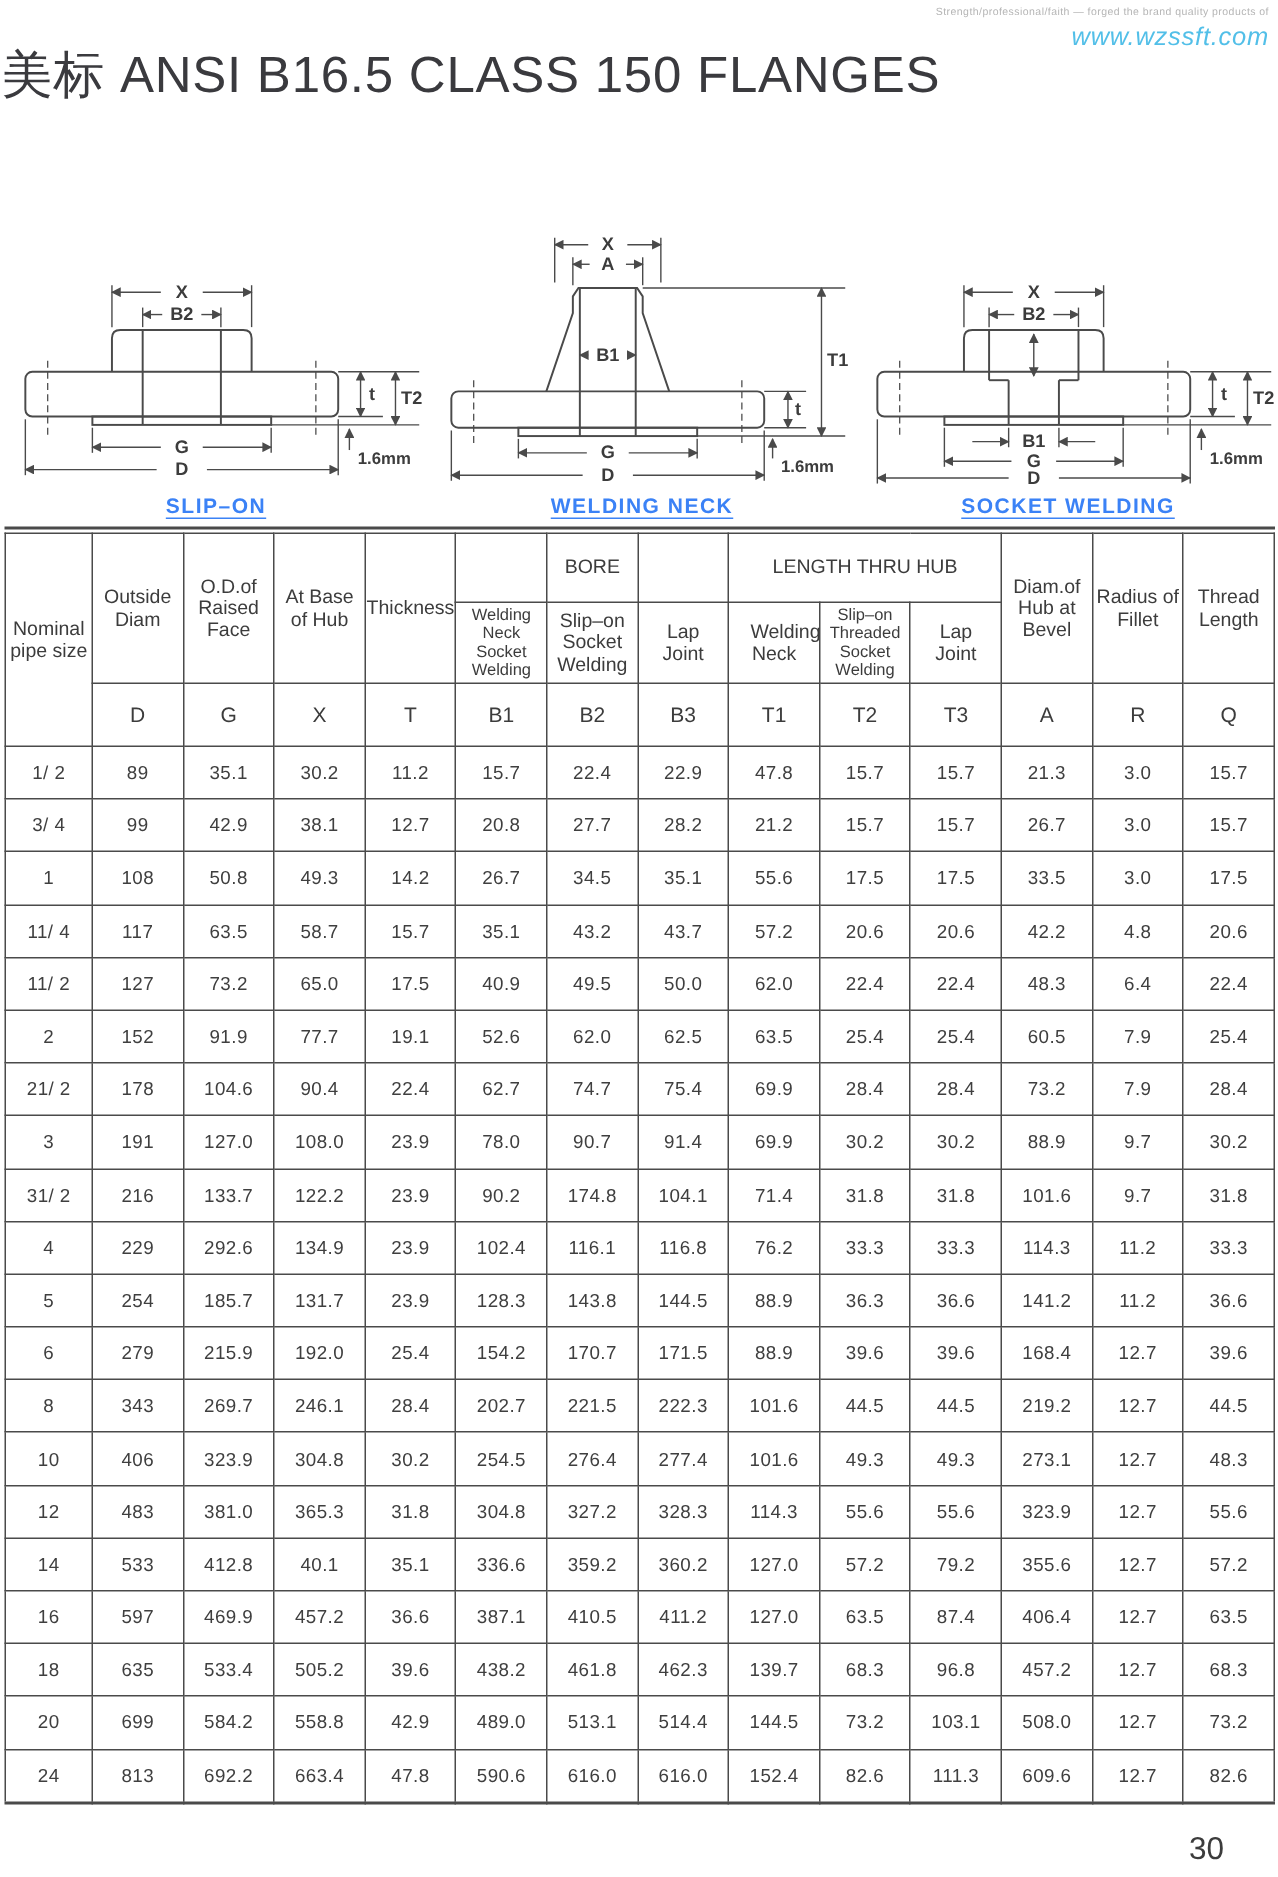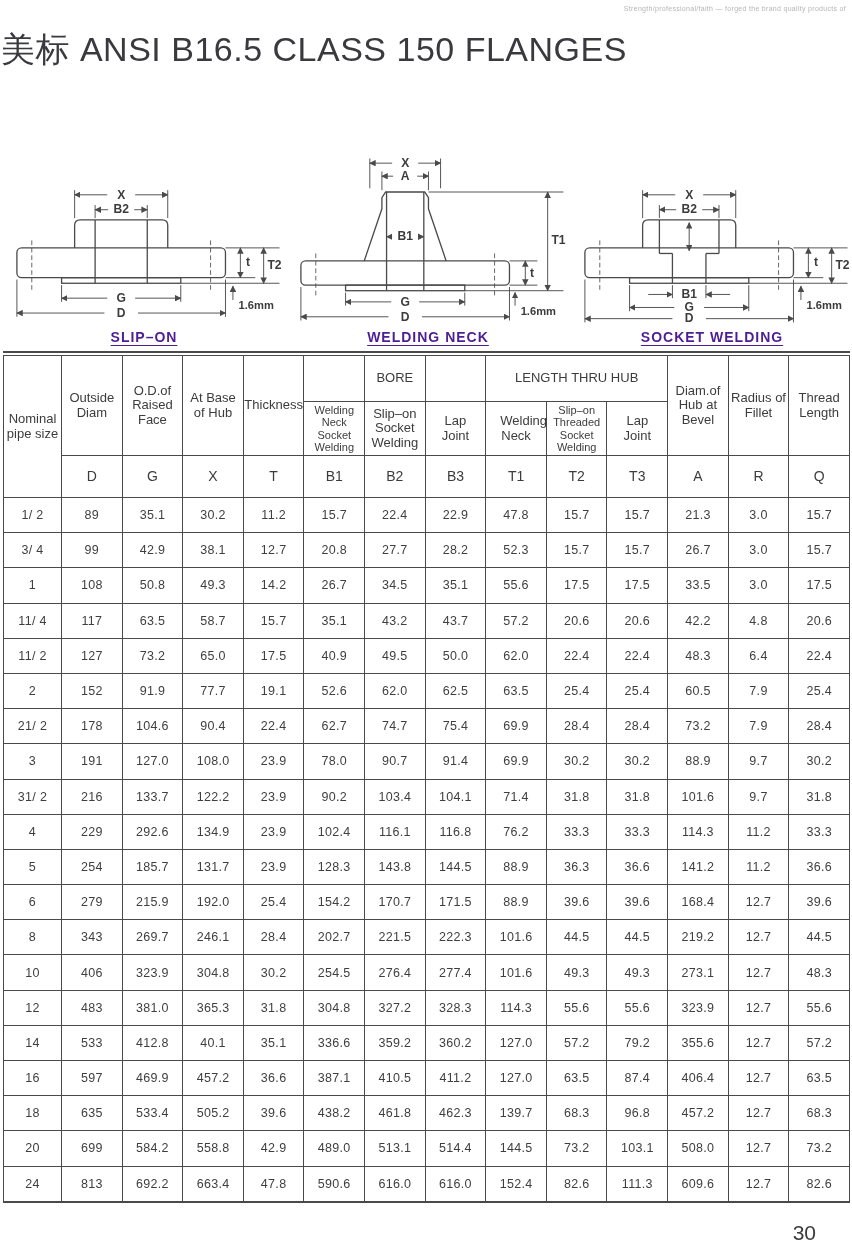--- a/index.html
+++ b/index.html
@@ -11,21 +11,21 @@
   
   .top-right{position:absolute;top:5px;right:6px;text-align:right;}
   .tagline{font-size:7px;color:#b5b5b5;letter-spacing:.3px;}
   .website{font-size:17px;color:#52bfe8;font-style:italic;font-weight:500;margin-top:3px;letter-spacing:.5px;}
   
   .page-title{margin:27px 0 0 1px;font-size:34px;font-weight:400;color:#3a3a3e;letter-spacing:.5px;}
   
   .diagrams{display:flex;justify-content:space-between;margin-top:78px;padding:0 2px;}
   .diagram{width:284px;text-align:center;}
   .diagram svg{display:block;margin:0 auto;}
-  .caption{font-size:14px;font-weight:bold;letter-spacing:1px;color:#4c1d95;
+  .caption{font-size:14px;font-weight:bold;letter-spacing:1px;color:#3b82f6;
            text-decoration:underline;text-underline-offset:3px;margin-top:1px;}
   svg text{font-family:"Liberation Sans","DejaVu Sans",sans-serif;font-weight:bold;fill:#3c3c3c;font-size:13px;}
   svg text.small{font-size:12px;}
   .ol{stroke:#4a4a4a;stroke-width:1.4;fill:none;}
   .dim{stroke:#4a4a4a;stroke-width:1;fill:none;}
   .dash{stroke:#4a4a4a;stroke-width:.9;fill:none;stroke-dasharray:5,3;}
   
   .table-topline{height:0;border-top:2px solid #4a4a4a;width:847px;margin:6px 0 2px 3px;}
   table{border-collapse:collapse;table-layout:fixed;width:847px;margin:0 0 0 3px;
         border:1px solid #4a4a4a;border-bottom-width:2px;}
@@ -38,20 +38,21 @@
   thead tr.r3{height:42px;}
   thead tr.r3 th{font-size:14px;}
   tbody td{font-size:12.5px;height:34.2px;color:#3f3f3f;letter-spacing:.3px;}
   .page-number{position:absolute;right:36px;bottom:6px;font-size:21px;color:#3c3c3c;}
 </style>
 </head>
 <body>
 
 <div class="top-right">
   <div class="tagline">Strength/professional/faith — forged the brand quality products of</div>
+  <div class="website">www.wzssft.com</div>
 </div>
 
 <h1 class="page-title">美标 ANSI B16.5 CLASS 150 FLANGES</h1>
 
 <div class="diagrams">
 
   <div class="diagram">
     <svg width="284" height="177" viewBox="0 0 305 190">
       <defs>
         <marker id="a1" viewBox="0 0 10 10" refX="9" refY="5" markerWidth="7" markerHeight="7" orient="auto-start-reverse">
@@ -295,21 +296,21 @@
       </tr>
       <tr>
         <td>3/ 4</td>
         <td>99</td>
         <td>42.9</td>
         <td>38.1</td>
         <td>12.7</td>
         <td>20.8</td>
         <td>27.7</td>
         <td>28.2</td>
-        <td>52.3</td>
+        <td>21.2</td>
         <td>15.7</td>
         <td>15.7</td>
         <td>26.7</td>
         <td>3.0</td>
         <td>15.7</td>
       </tr>
       <tr>
         <td>1</td>
         <td>108</td>
         <td>50.8</td>
@@ -405,21 +406,21 @@
         <td>9.7</td>
         <td>30.2</td>
       </tr>
       <tr>
         <td>31/ 2</td>
         <td>216</td>
         <td>133.7</td>
         <td>122.2</td>
         <td>23.9</td>
         <td>90.2</td>
-        <td>103.4</td>
+        <td>174.8</td>
         <td>104.1</td>
         <td>71.4</td>
         <td>31.8</td>
         <td>31.8</td>
         <td>101.6</td>
         <td>9.7</td>
         <td>31.8</td>
       </tr>
       <tr>
         <td>4</td>

